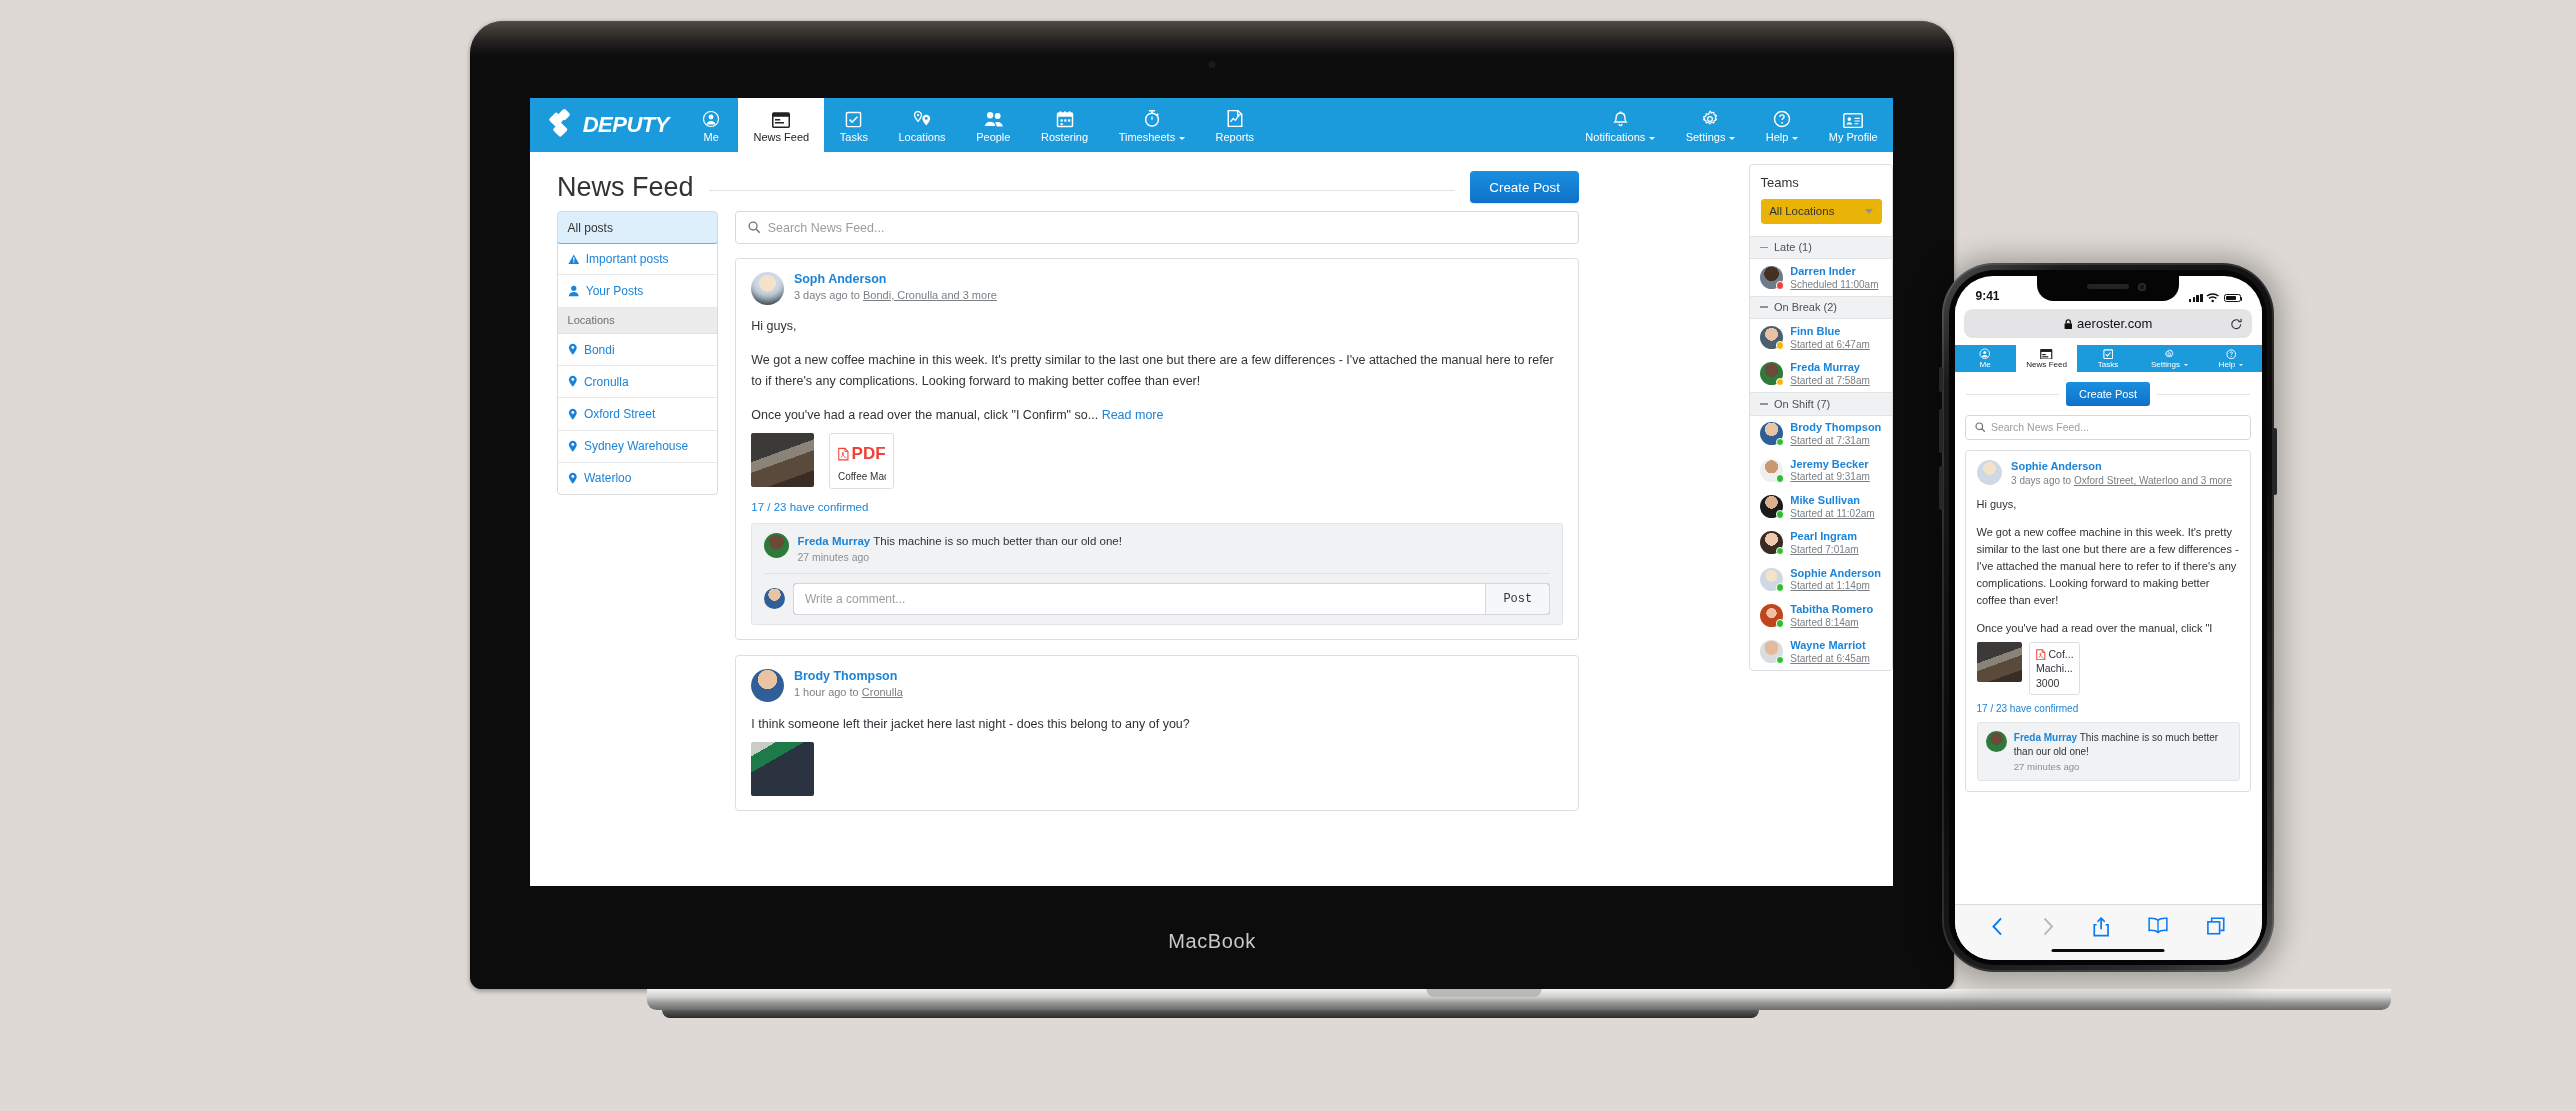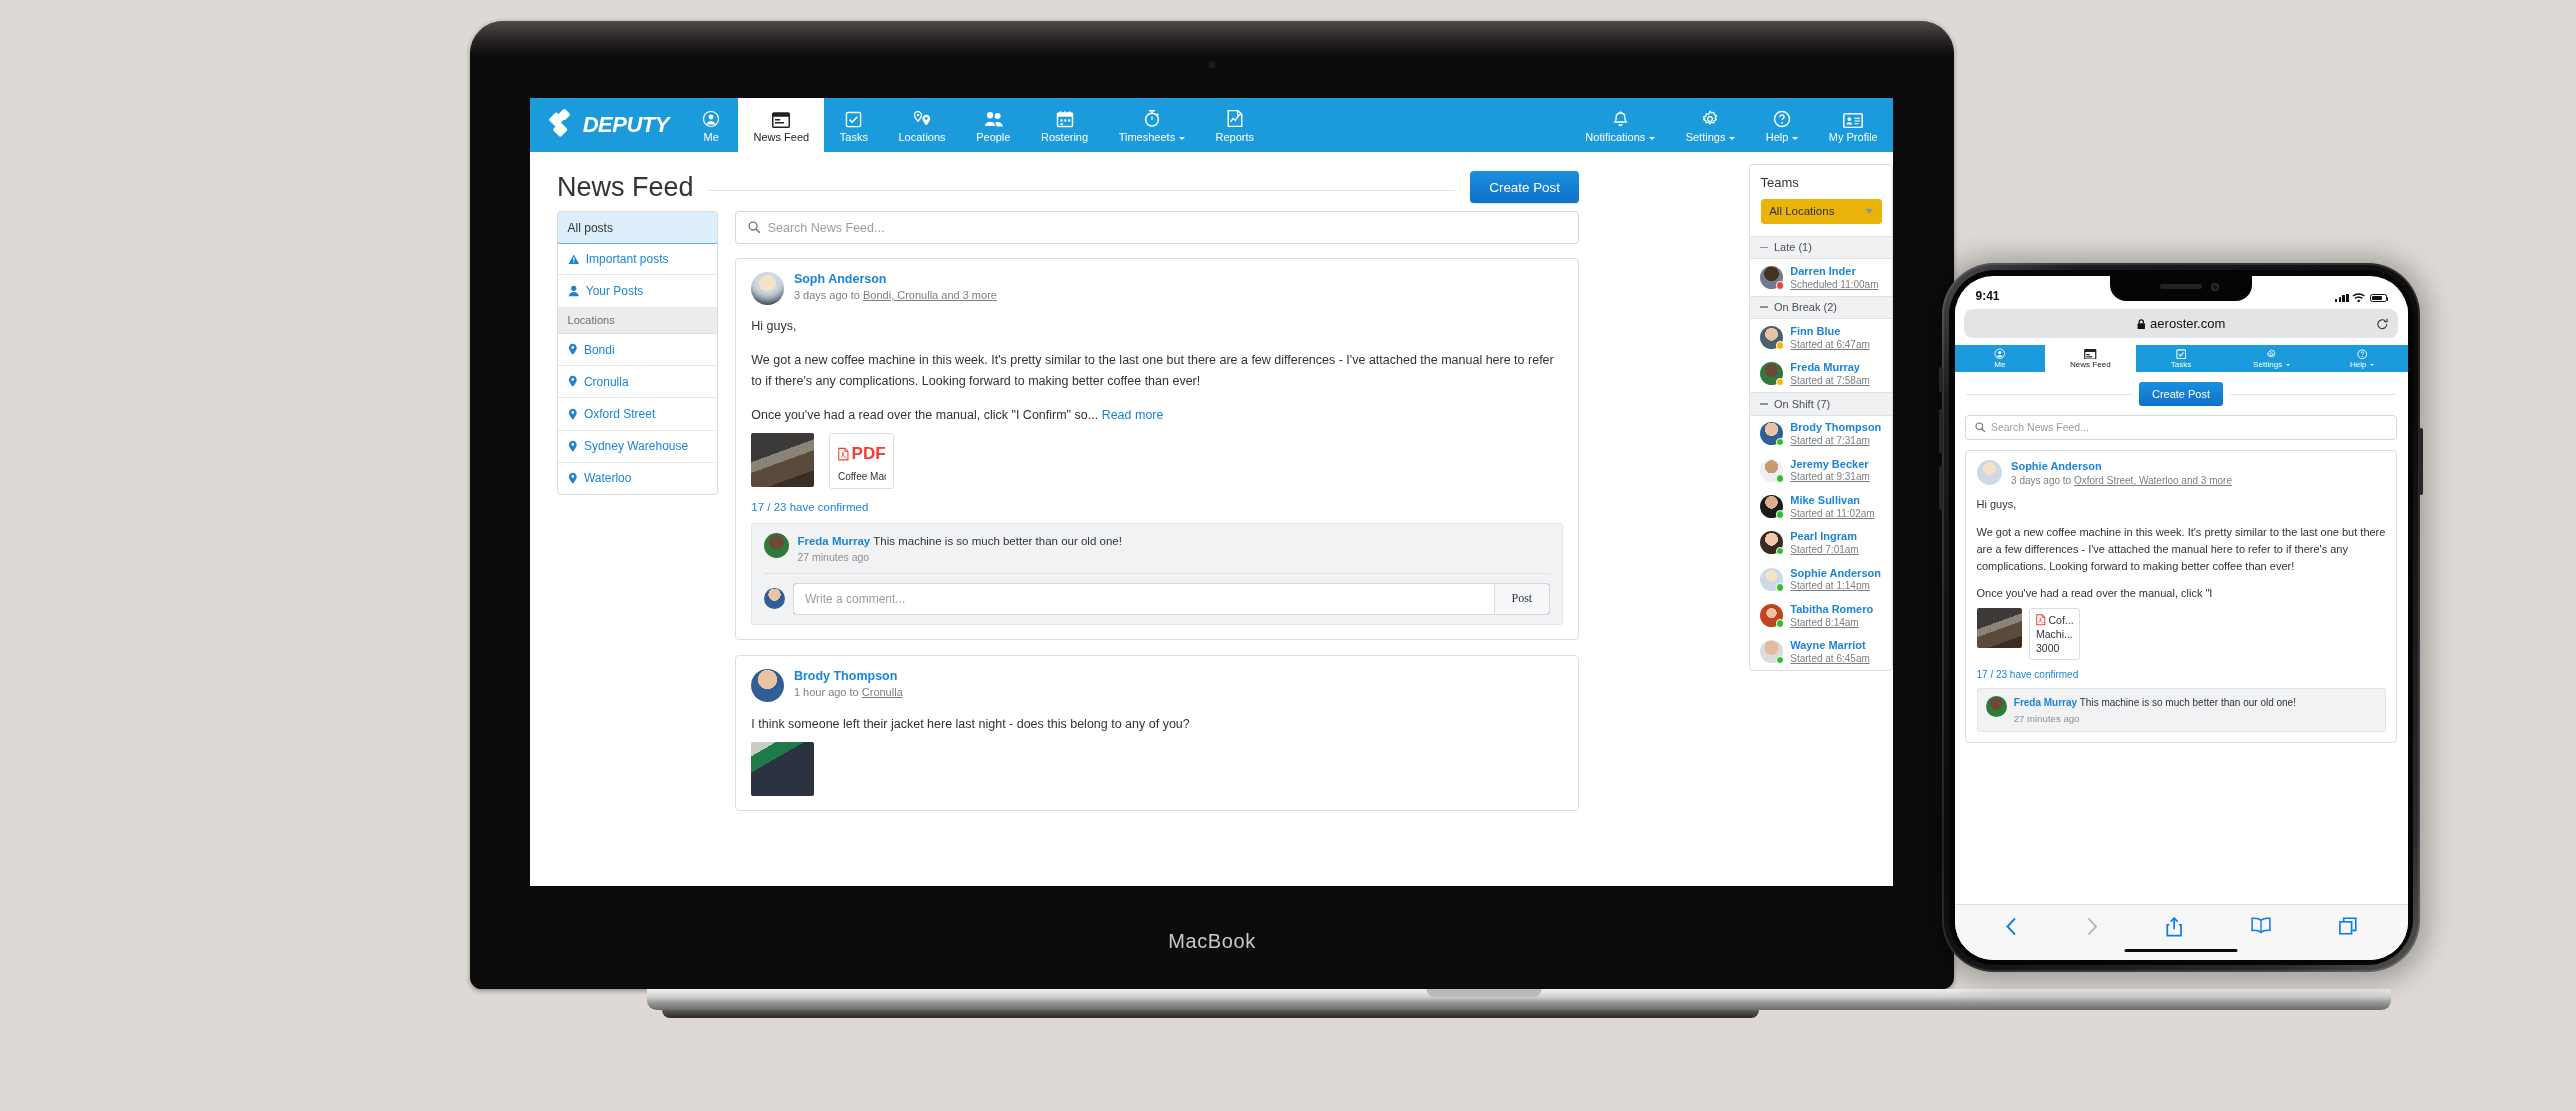--- a/index.html
+++ b/index.html
@@ -119,42 +119,42 @@
   .confirmed { color:#1b84d8; font-size:11.5px; margin-bottom:9.6px;}
   .commentwrap { background:#f1f2f4; border:1px solid #e3e4e6; border-radius:2.9px; padding:9.6px 11.5px; }
   .cmt { display:flex; gap:8.6px; align-items:flex-start; padding-bottom:9.6px; border-bottom:1px solid #e0e1e3;}
   .cmt-txt { font-size:11.5px; color:#2e3338; line-height:1.4;}
   .cmt-name { color:#1b84d8; font-weight:bold;}
   .cmt-time { color:#8b9095; font-size:10.5px; margin-top:1.9px;}
   .cmt-input { display:flex; gap:8.6px; align-items:center; padding-top:9.6px;}
   .cmt-field { flex:1; display:flex; background:#a21caf; border:1px solid #d5d7da; border-radius:2.9px; overflow:hidden;}
   .cmt-field input { flex:1; border:none; outline:none; padding:7.7px 10.5px; font-size:12px; font-family:inherit; color:#2e3338;}
   .cmt-field input::placeholder{ color:#9a9ea3;}
-  .postbtn { border:none; border-left:1px solid #d5d7da; background:#f6f7f8; padding:0 17px; font-size:12px; color:#2e3338; cursor:pointer; font-family:Liberation Serif, serif;}
+  .postbtn { border:none; border-left:1px solid #d5d7da; background:#f6f7f8; padding:0 17px; font-size:12px; color:#2e3338; cursor:pointer; font-family:Liberation Mono, monospace;}
 
   
   .teams { position:absolute; right:0; top:11.5px; width:144px;
            border:1px solid #dcdee1; border-radius:3.8px; background:#fff; overflow:hidden;}
   .teams-top { padding:10.5px 10.5px 11.5px;}
   .teams-title { font-size:13px; color:#333; margin-bottom:8.6px;}
   .select { border:1px solid #eab308; border-radius:2.9px; padding:5.8px 7.7px; font-size:11.5px; color:#2e3338;
             display:flex; align-items:center; justify-content:space-between; background:#eab308; cursor:pointer;}
   .sel-caret { width:0;height:0;border-left:4.8px solid transparent;border-right:4.8px solid transparent;border-top:5.8px solid #8e9398;}
   .grp { background:#f0f1f2; border-top:1px solid #e2e3e5; border-bottom:1px solid #e2e3e5;
          padding:4.8px 9.6px; font-size:11px; color:#4c5055; display:flex; align-items:center; gap:5.8px;}
   .grp .dash{ display:inline-block; width:8.6px; height:1.9px; background:#8e9398;}
   .person { display:flex; gap:7.7px; align-items:center; padding:5.8px 9.6px; }
   .p-av { position:relative; width:23px; height:23px; flex:none;}
   .p-av .av { width:23px;height:23px;}
   .dot { position:absolute; right:-1.9px; bottom:-1px; width:8.6px;height:8.6px;border-radius:50%; border:1.4px solid #fff;}
   .p-name { color:#1b84d8; font-size:11px; font-weight:bold; line-height:1.25; white-space:nowrap;}
   .p-sub { color:#7b8085; font-size:10px; text-decoration:underline; white-space:nowrap;}
 
   
-  .iphone { position:absolute; left:1942px; top:263px; width:478px; height:709px; }
+  .iphone { position:absolute; left:1942px; top:263px; width:332px; height:709px; }
   .ip-shadow{ position:absolute; inset:-5.7px -7.7px -9.6px -7.7px; border-radius:58px; background:rgba(0,0,0,.28); filter:blur(13.4px);}
   .ip-body {
     position:absolute; inset:0; border-radius:52px;
     background:linear-gradient(135deg,#4d4d4f 0%,#1b1b1d 12%,#0a0a0b 50%,#2b2b2d 88%,#555 100%);
     box-shadow: inset 0 0 0 1.9px rgba(255,255,255,.12);
   }
   .ip-inner { position:absolute; inset:6.7px; border-radius:46px; background:#050506;}
   .ip-screen { position:absolute; left:12.5px; top:12.5px; right:12.5px; bottom:12.5px;
                border-radius:38px; background:#fff; overflow:hidden;}
   .ip-notch { position:absolute; left:50%; transform:translateX(-50%); top:0;

